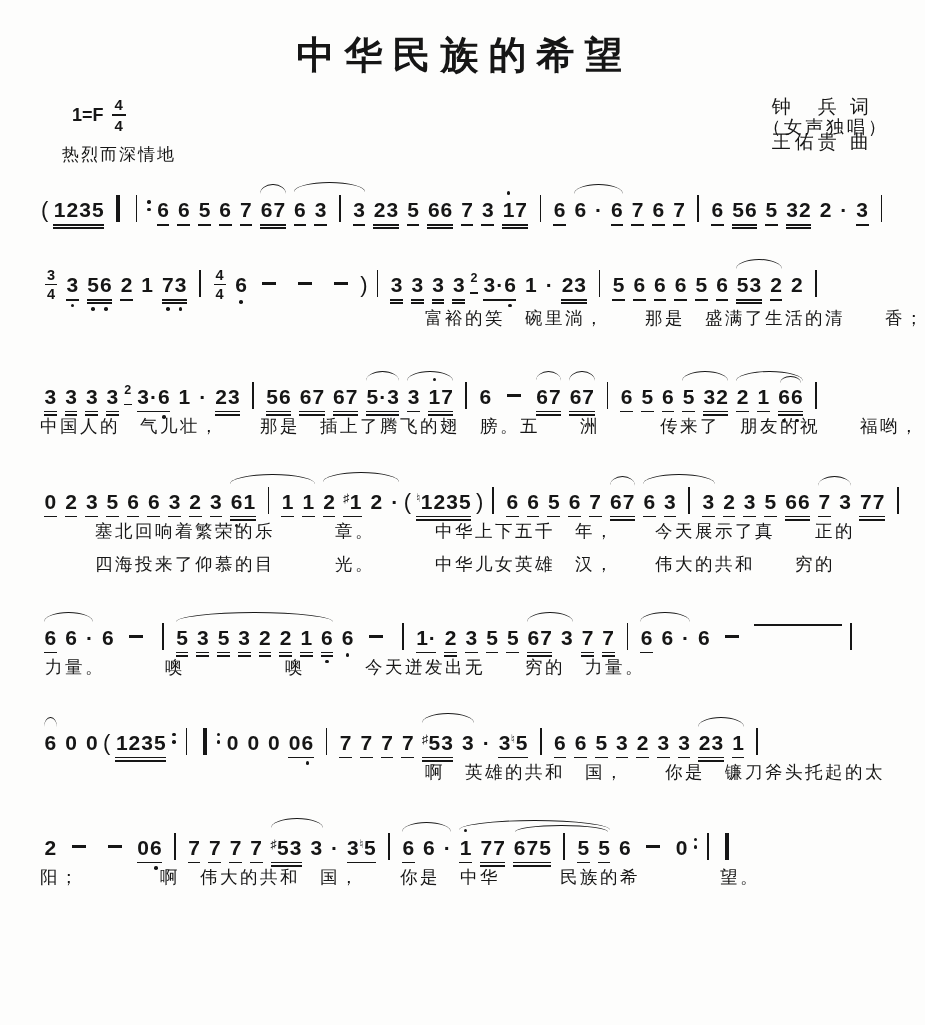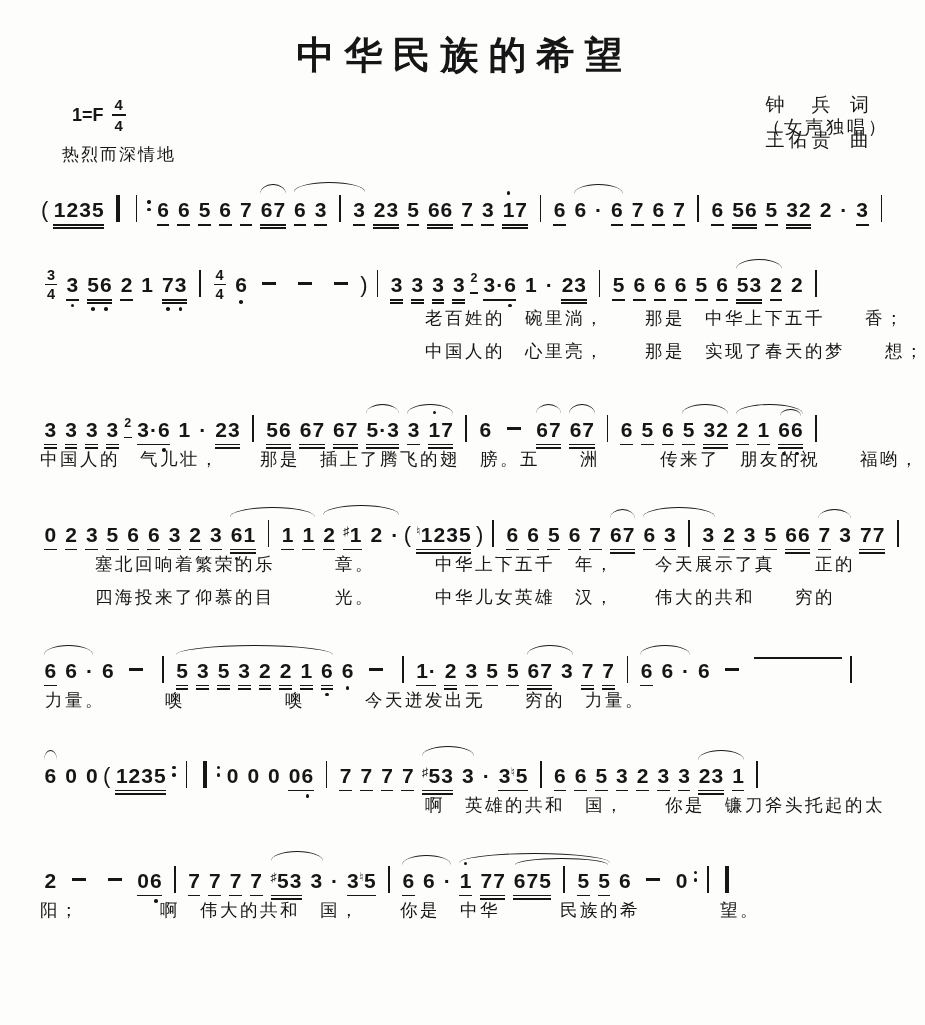--- a/index.html
+++ b/index.html
@@ -9,21 +9,21 @@
   
   .title{text-align:center;font-family:"Liberation Serif","DejaVu Serif",serif;font-size:38px;
          font-weight:bold;letter-spacing:10px;padding-top:24px;}
   .meta{position:relative;height:88px;margin-top:6px;}
   .keyrow{position:absolute;left:32px;top:10px;font-weight:bold;font-size:18px;display:flex;align-items:center;gap:8px;}
   .frac{display:inline-block;text-align:center;font-size:15px;line-height:1;font-weight:bold;}
   .frac b{display:block;border-bottom:2px solid #161616;padding:0 3px 2px;}
   .frac i{display:block;font-style:normal;padding-top:2px;}
   .tempo{position:absolute;left:22px;top:56px;font-size:17px;letter-spacing:2px;}
   .subtitle{position:absolute;left:0;right:0;top:28px;text-align:right;font-size:18px;letter-spacing:3px;}
-  .authors{position:absolute;right:16px;top:2px;text-align:right;font-size:19px;letter-spacing:4px;line-height:35px;font-family:Liberation Mono, monospace;}
+  .authors{position:absolute;right:16px;top:2px;text-align:right;font-size:19px;letter-spacing:4px;line-height:35px;}
   
   .system{margin-bottom:22px;}
   .notes{white-space:nowrap;padding-top:20px;line-height:26px;font-size:21px;font-weight:bold;}
   .tok{position:relative;display:inline-block;margin:0 4px;}
   .ch{position:relative;display:inline-block;padding:0 .5px;}
   .acc{font-size:12px;vertical-align:7px;}
   .ul{position:absolute;left:0;right:0;height:1.6px;background:#161616;}
   .da{position:absolute;top:-6px;left:50%;margin-left:-1.8px;width:3.6px;height:3.6px;border-radius:50%;background:#161616;}
   .db{position:absolute;left:50%;margin-left:-1.8px;width:3.6px;height:3.6px;border-radius:50%;background:#161616;}
   .bar{display:inline-block;width:1.7px;height:27px;background:#161616;margin:0 8px;vertical-align:-5px;}
@@ -62,22 +62,21 @@
       <div>王佑贵 曲</div>
     </div>
     <div class="tempo">热烈而深情地</div>
   </div>
   <div id="systems">
       <div class="system">
         <div class="notes"><span class="paren">(</span><span class="tok"><span class="ch">1</span><span class="ch">2</span><span class="ch">3</span><span class="ch">5</span><i class="ul" style="bottom: -2.6px;"></i><i class="ul" style="bottom: -6px;"></i></span><span><span class="bar thick"></span><span class="bar"></span><span class="rdots"><i></i><i></i></span></span><span class="tok"><span class="ch">6</span><i class="ul" style="bottom: -2.6px;"></i></span><span class="tok"><span class="ch">6</span><i class="ul" style="bottom: -2.6px;"></i></span><span class="tok"><span class="ch">5</span><i class="ul" style="bottom: -2.6px;"></i></span><span class="tok"><span class="ch">6</span><i class="ul" style="bottom: -2.6px;"></i></span><span class="tok"><span class="ch">7</span><i class="ul" style="bottom: -2.6px;"></i></span><span class="slur d1"><span class="tok"><span class="ch">6</span><span class="ch">7</span><i class="ul" style="bottom: -2.6px;"></i><i class="ul" style="bottom: -6px;"></i></span></span><span class="slur d1"><span class="tok"><span class="ch">6</span><i class="ul" style="bottom: -2.6px;"></i></span><span class="tok"><span class="ch">3</span><i class="ul" style="bottom: -2.6px;"></i></span><span class="bar"></span><span class="tok"><span class="ch">3</span><i class="ul" style="bottom: -2.6px;"></i></span></span><span class="tok"><span class="ch">2</span><span class="ch">3</span><i class="ul" style="bottom: -2.6px;"></i><i class="ul" style="bottom: -6px;"></i></span><span class="tok"><span class="ch">5</span><i class="ul" style="bottom: -2.6px;"></i></span><span class="tok"><span class="ch">6</span><span class="ch">6</span><i class="ul" style="bottom: -2.6px;"></i><i class="ul" style="bottom: -6px;"></i></span><span class="tok"><span class="ch">7</span><i class="ul" style="bottom: -2.6px;"></i></span><span class="tok"><span class="ch">3</span><i class="ul" style="bottom: -2.6px;"></i></span><span class="tok"><span class="ch">1<i class="da"></i></span><span class="ch">7</span><i class="ul" style="bottom: -2.6px;"></i><i class="ul" style="bottom: -6px;"></i></span><span class="bar"></span><span class="tok"><span class="ch">6</span><i class="ul" style="bottom: -2.6px;"></i></span><span class="slur d1"><span class="tok"><span class="ch">6</span></span><span class="tok"><span class="ch">·</span></span><span class="tok"><span class="ch">6</span><i class="ul" style="bottom: -2.6px;"></i></span></span><span class="tok"><span class="ch">7</span><i class="ul" style="bottom: -2.6px;"></i></span><span class="tok"><span class="ch">6</span><i class="ul" style="bottom: -2.6px;"></i></span><span class="tok"><span class="ch">7</span><i class="ul" style="bottom: -2.6px;"></i></span><span class="bar"></span><span class="tok"><span class="ch">6</span><i class="ul" style="bottom: -2.6px;"></i></span><span class="tok"><span class="ch">5</span><span class="ch">6</span><i class="ul" style="bottom: -2.6px;"></i><i class="ul" style="bottom: -6px;"></i></span><span class="tok"><span class="ch">5</span><i class="ul" style="bottom: -2.6px;"></i></span><span class="tok"><span class="ch">3</span><span class="ch">2</span><i class="ul" style="bottom: -2.6px;"></i><i class="ul" style="bottom: -6px;"></i></span><span class="tok"><span class="ch">2</span></span><span class="tok"><span class="ch">·</span></span><span class="tok"><span class="ch">3</span><i class="ul" style="bottom: -2.6px;"></i></span><span class="bar"></span></div>
       </div>
       <div class="system">
         <div class="notes"><span class="ts"><b>3</b><i>4</i></span><span class="tok"><span class="ch">3<i class="db" style="bottom: -9.4px;"></i></span><i class="ul" style="bottom: -2.6px;"></i></span><span class="tok"><span class="ch">5<i class="db" style="bottom: -12.8px;"></i></span><span class="ch">6<i class="db" style="bottom: -12.8px;"></i></span><i class="ul" style="bottom: -2.6px;"></i><i class="ul" style="bottom: -6px;"></i></span><span class="tok"><span class="ch">2</span><i class="ul" style="bottom: -2.6px;"></i></span><span class="tok"><span class="ch">1</span></span><span class="tok"><span class="ch">7<i class="db" style="bottom: -12.8px;"></i></span><span class="ch">3<i class="db" style="bottom: -12.8px;"></i></span><i class="ul" style="bottom: -2.6px;"></i><i class="ul" style="bottom: -6px;"></i></span><span class="bar"></span><span class="ts"><b>4</b><i>4</i></span><span class="tok"><span class="ch">6<i class="db" style="bottom: -6px;"></i></span></span><span class="dash"></span><span class="dash"></span><span class="dash"></span><span class="paren">)</span><span class="bar"></span><span class="tok"><span class="ch">3</span><i class="ul" style="bottom: -2.6px;"></i><i class="ul" style="bottom: -6px;"></i></span><span class="tok"><span class="ch">3</span><i class="ul" style="bottom: -2.6px;"></i><i class="ul" style="bottom: -6px;"></i></span><span class="tok"><span class="ch">3</span><i class="ul" style="bottom: -2.6px;"></i><i class="ul" style="bottom: -6px;"></i></span><span class="tok"><span class="ch">3</span><i class="ul" style="bottom: -2.6px;"></i><i class="ul" style="bottom: -6px;"></i></span><span class="tok grace"><span class="ch">2</span><i class="ul" style="bottom: -2.6px;"></i></span><span class="tok"><span class="ch">3</span><span class="ch">·</span><span class="ch">6<i class="db" style="bottom: -9.4px;"></i></span><i class="ul" style="bottom: -2.6px;"></i></span><span class="tok"><span class="ch">1</span></span><span class="tok"><span class="ch">·</span></span><span class="tok"><span class="ch">2</span><span class="ch">3</span><i class="ul" style="bottom: -2.6px;"></i><i class="ul" style="bottom: -6px;"></i></span><span class="bar"></span><span class="tok"><span class="ch">5</span><i class="ul" style="bottom: -2.6px;"></i></span><span class="tok"><span class="ch">6</span><i class="ul" style="bottom: -2.6px;"></i></span><span class="tok"><span class="ch">6</span><i class="ul" style="bottom: -2.6px;"></i></span><span class="tok"><span class="ch">6</span><i class="ul" style="bottom: -2.6px;"></i></span><span class="tok"><span class="ch">5</span><i class="ul" style="bottom: -2.6px;"></i></span><span class="tok"><span class="ch">6</span><i class="ul" style="bottom: -2.6px;"></i></span><span class="slur d1"><span class="tok"><span class="ch">5</span><span class="ch">3</span><i class="ul" style="bottom: -2.6px;"></i><i class="ul" style="bottom: -6px;"></i></span><span class="tok"><span class="ch">2</span><i class="ul" style="bottom: -2.6px;"></i></span></span><span class="tok"><span class="ch">2</span></span><span class="bar"></span></div>
-        <div class="lyr" style="padding-left: 385px;">老百姓的　碗里淌，　　那是　中华上下五千　　香；</div>
-        <div class="lyr" style="padding-left: 385px;">中国人的　心里亮，　　那是　实现了春天的梦　　想；</div>
+        <div class="lyr" style="padding-left: 385px;">富裕的笑　碗里淌，　　那是　盛满了生活的清　　香；</div>
       </div>
       <div class="system">
         <div class="notes"><span class="tok"><span class="ch">3</span><i class="ul" style="bottom: -2.6px;"></i><i class="ul" style="bottom: -6px;"></i></span><span class="tok"><span class="ch">3</span><i class="ul" style="bottom: -2.6px;"></i><i class="ul" style="bottom: -6px;"></i></span><span class="tok"><span class="ch">3</span><i class="ul" style="bottom: -2.6px;"></i><i class="ul" style="bottom: -6px;"></i></span><span class="tok"><span class="ch">3</span><i class="ul" style="bottom: -2.6px;"></i><i class="ul" style="bottom: -6px;"></i></span><span class="tok grace"><span class="ch">2</span><i class="ul" style="bottom: -2.6px;"></i></span><span class="tok"><span class="ch">3</span><span class="ch">·</span><span class="ch">6<i class="db" style="bottom: -9.4px;"></i></span><i class="ul" style="bottom: -2.6px;"></i></span><span class="tok"><span class="ch">1</span></span><span class="tok"><span class="ch">·</span></span><span class="tok"><span class="ch">2</span><span class="ch">3</span><i class="ul" style="bottom: -2.6px;"></i><i class="ul" style="bottom: -6px;"></i></span><span class="bar"></span><span class="tok"><span class="ch">5</span><span class="ch">6</span><i class="ul" style="bottom: -2.6px;"></i><i class="ul" style="bottom: -6px;"></i></span><span class="tok"><span class="ch">6</span><span class="ch">7</span><i class="ul" style="bottom: -2.6px;"></i><i class="ul" style="bottom: -6px;"></i></span><span class="tok"><span class="ch">6</span><span class="ch">7</span><i class="ul" style="bottom: -2.6px;"></i><i class="ul" style="bottom: -6px;"></i></span><span class="slur d1"><span class="tok"><span class="ch">5</span><span class="ch">·</span><span class="ch">3</span><i class="ul" style="bottom: -2.6px;"></i><i class="ul" style="bottom: -6px;"></i></span></span><span class="slur d1"><span class="tok"><span class="ch">3</span><i class="ul" style="bottom: -2.6px;"></i></span><span class="tok"><span class="ch">1<i class="da"></i></span><span class="ch">7</span><i class="ul" style="bottom: -2.6px;"></i><i class="ul" style="bottom: -6px;"></i></span></span><span class="bar"></span><span class="tok"><span class="ch">6</span></span><span class="dash"></span><span class="slur d1"><span class="tok"><span class="ch">6</span><span class="ch">7</span><i class="ul" style="bottom: -2.6px;"></i><i class="ul" style="bottom: -6px;"></i></span></span><span class="slur d1"><span class="tok"><span class="ch">6</span><span class="ch">7</span><i class="ul" style="bottom: -2.6px;"></i><i class="ul" style="bottom: -6px;"></i></span></span><span class="bar"></span><span class="tok"><span class="ch">6</span><i class="ul" style="bottom: -2.6px;"></i></span><span class="tok"><span class="ch">5</span><i class="ul" style="bottom: -2.6px;"></i></span><span class="tok"><span class="ch">6</span><i class="ul" style="bottom: -2.6px;"></i></span><span class="slur d1"><span class="tok"><span class="ch">5</span><i class="ul" style="bottom: -2.6px;"></i></span><span class="tok"><span class="ch">3</span><span class="ch">2</span><i class="ul" style="bottom: -2.6px;"></i><i class="ul" style="bottom: -6px;"></i></span></span><span class="slur d1"><span class="tok"><span class="ch">2</span><i class="ul" style="bottom: -2.6px;"></i></span><span class="tok"><span class="ch">1</span><i class="ul" style="bottom: -2.6px;"></i></span><span class="slur d2"><span class="tok"><span class="ch">6<i class="db" style="bottom: -12.8px;"></i></span><span class="ch">6<i class="db" style="bottom: -12.8px;"></i></span><i class="ul" style="bottom: -2.6px;"></i><i class="ul" style="bottom: -6px;"></i></span></span></span><span class="bar"></span></div>
         <div class="lyr" style="padding-left: 0px;">中国人的　气儿壮，　　那是　插上了腾飞的翅　膀。五　　洲　　　传来了　朋友的祝　　福哟，</div>
       </div>
       <div class="system">
         <div class="notes"><span class="tok"><span class="ch">0</span><i class="ul" style="bottom: -2.6px;"></i></span><span class="tok"><span class="ch">2</span><i class="ul" style="bottom: -2.6px;"></i></span><span class="tok"><span class="ch">3</span><i class="ul" style="bottom: -2.6px;"></i></span><span class="tok"><span class="ch">5</span><i class="ul" style="bottom: -2.6px;"></i></span><span class="tok"><span class="ch">6</span><i class="ul" style="bottom: -2.6px;"></i></span><span class="tok"><span class="ch">6</span><i class="ul" style="bottom: -2.6px;"></i></span><span class="tok"><span class="ch">3</span><i class="ul" style="bottom: -2.6px;"></i></span><span class="tok"><span class="ch">2</span><i class="ul" style="bottom: -2.6px;"></i></span><span class="tok"><span class="ch">3</span><i class="ul" style="bottom: -2.6px;"></i></span><span class="slur d1"><span class="tok"><span class="ch">6<i class="db" style="bottom: -12.8px;"></i></span><span class="ch">1</span><i class="ul" style="bottom: -2.6px;"></i><i class="ul" style="bottom: -6px;"></i></span><span class="bar"></span><span class="tok"><span class="ch">1</span><i class="ul" style="bottom: -2.6px;"></i></span><span class="tok"><span class="ch">1</span><i class="ul" style="bottom: -2.6px;"></i></span></span><span class="slur d1"><span class="tok"><span class="ch">2</span><i class="ul" style="bottom: -2.6px;"></i></span><span class="tok"><span class="acc">♯</span><span class="ch">1</span><i class="ul" style="bottom: -2.6px;"></i></span><span class="tok"><span class="ch">2</span></span><span class="tok"><span class="ch">·</span></span></span><span class="paren">(</span><span class="tok"><span class="acc">♮</span><span class="ch">1</span><span class="ch">2</span><span class="ch">3</span><span class="ch">5</span><i class="ul" style="bottom: -2.6px;"></i><i class="ul" style="bottom: -6px;"></i></span><span class="paren">)</span><span class="bar"></span><span class="tok"><span class="ch">6</span><i class="ul" style="bottom: -2.6px;"></i></span><span class="tok"><span class="ch">6</span><i class="ul" style="bottom: -2.6px;"></i></span><span class="tok"><span class="ch">5</span><i class="ul" style="bottom: -2.6px;"></i></span><span class="tok"><span class="ch">6</span><i class="ul" style="bottom: -2.6px;"></i></span><span class="tok"><span class="ch">7</span><i class="ul" style="bottom: -2.6px;"></i></span><span class="slur d1"><span class="tok"><span class="ch">6</span><span class="ch">7</span><i class="ul" style="bottom: -2.6px;"></i><i class="ul" style="bottom: -6px;"></i></span></span><span class="slur d1"><span class="tok"><span class="ch">6</span><i class="ul" style="bottom: -2.6px;"></i></span><span class="tok"><span class="ch">3</span><i class="ul" style="bottom: -2.6px;"></i></span><span class="bar"></span><span class="tok"><span class="ch">3</span><i class="ul" style="bottom: -2.6px;"></i></span></span><span class="tok"><span class="ch">2</span><i class="ul" style="bottom: -2.6px;"></i></span><span class="tok"><span class="ch">3</span><i class="ul" style="bottom: -2.6px;"></i></span><span class="tok"><span class="ch">5</span><i class="ul" style="bottom: -2.6px;"></i></span><span class="tok"><span class="ch">6</span><span class="ch">6</span><i class="ul" style="bottom: -2.6px;"></i><i class="ul" style="bottom: -6px;"></i></span><span class="slur d1"><span class="tok"><span class="ch">7</span><i class="ul" style="bottom: -2.6px;"></i></span><span class="tok"><span class="ch">3</span></span></span><span class="tok"><span class="ch">7</span><span class="ch">7</span><i class="ul" style="bottom: -2.6px;"></i><i class="ul" style="bottom: -6px;"></i></span><span class="bar"></span></div>
         <div class="lyr" style="padding-left: 55px;">塞北回响着繁荣的乐　　　章。　　　中华上下五千　年，　　今天展示了真　　正的</div>
         <div class="lyr" style="padding-left: 55px;">四海投来了仰慕的目　　　光。　　　中华儿女英雄　汉，　　伟大的共和　　穷的</div>
       </div>

